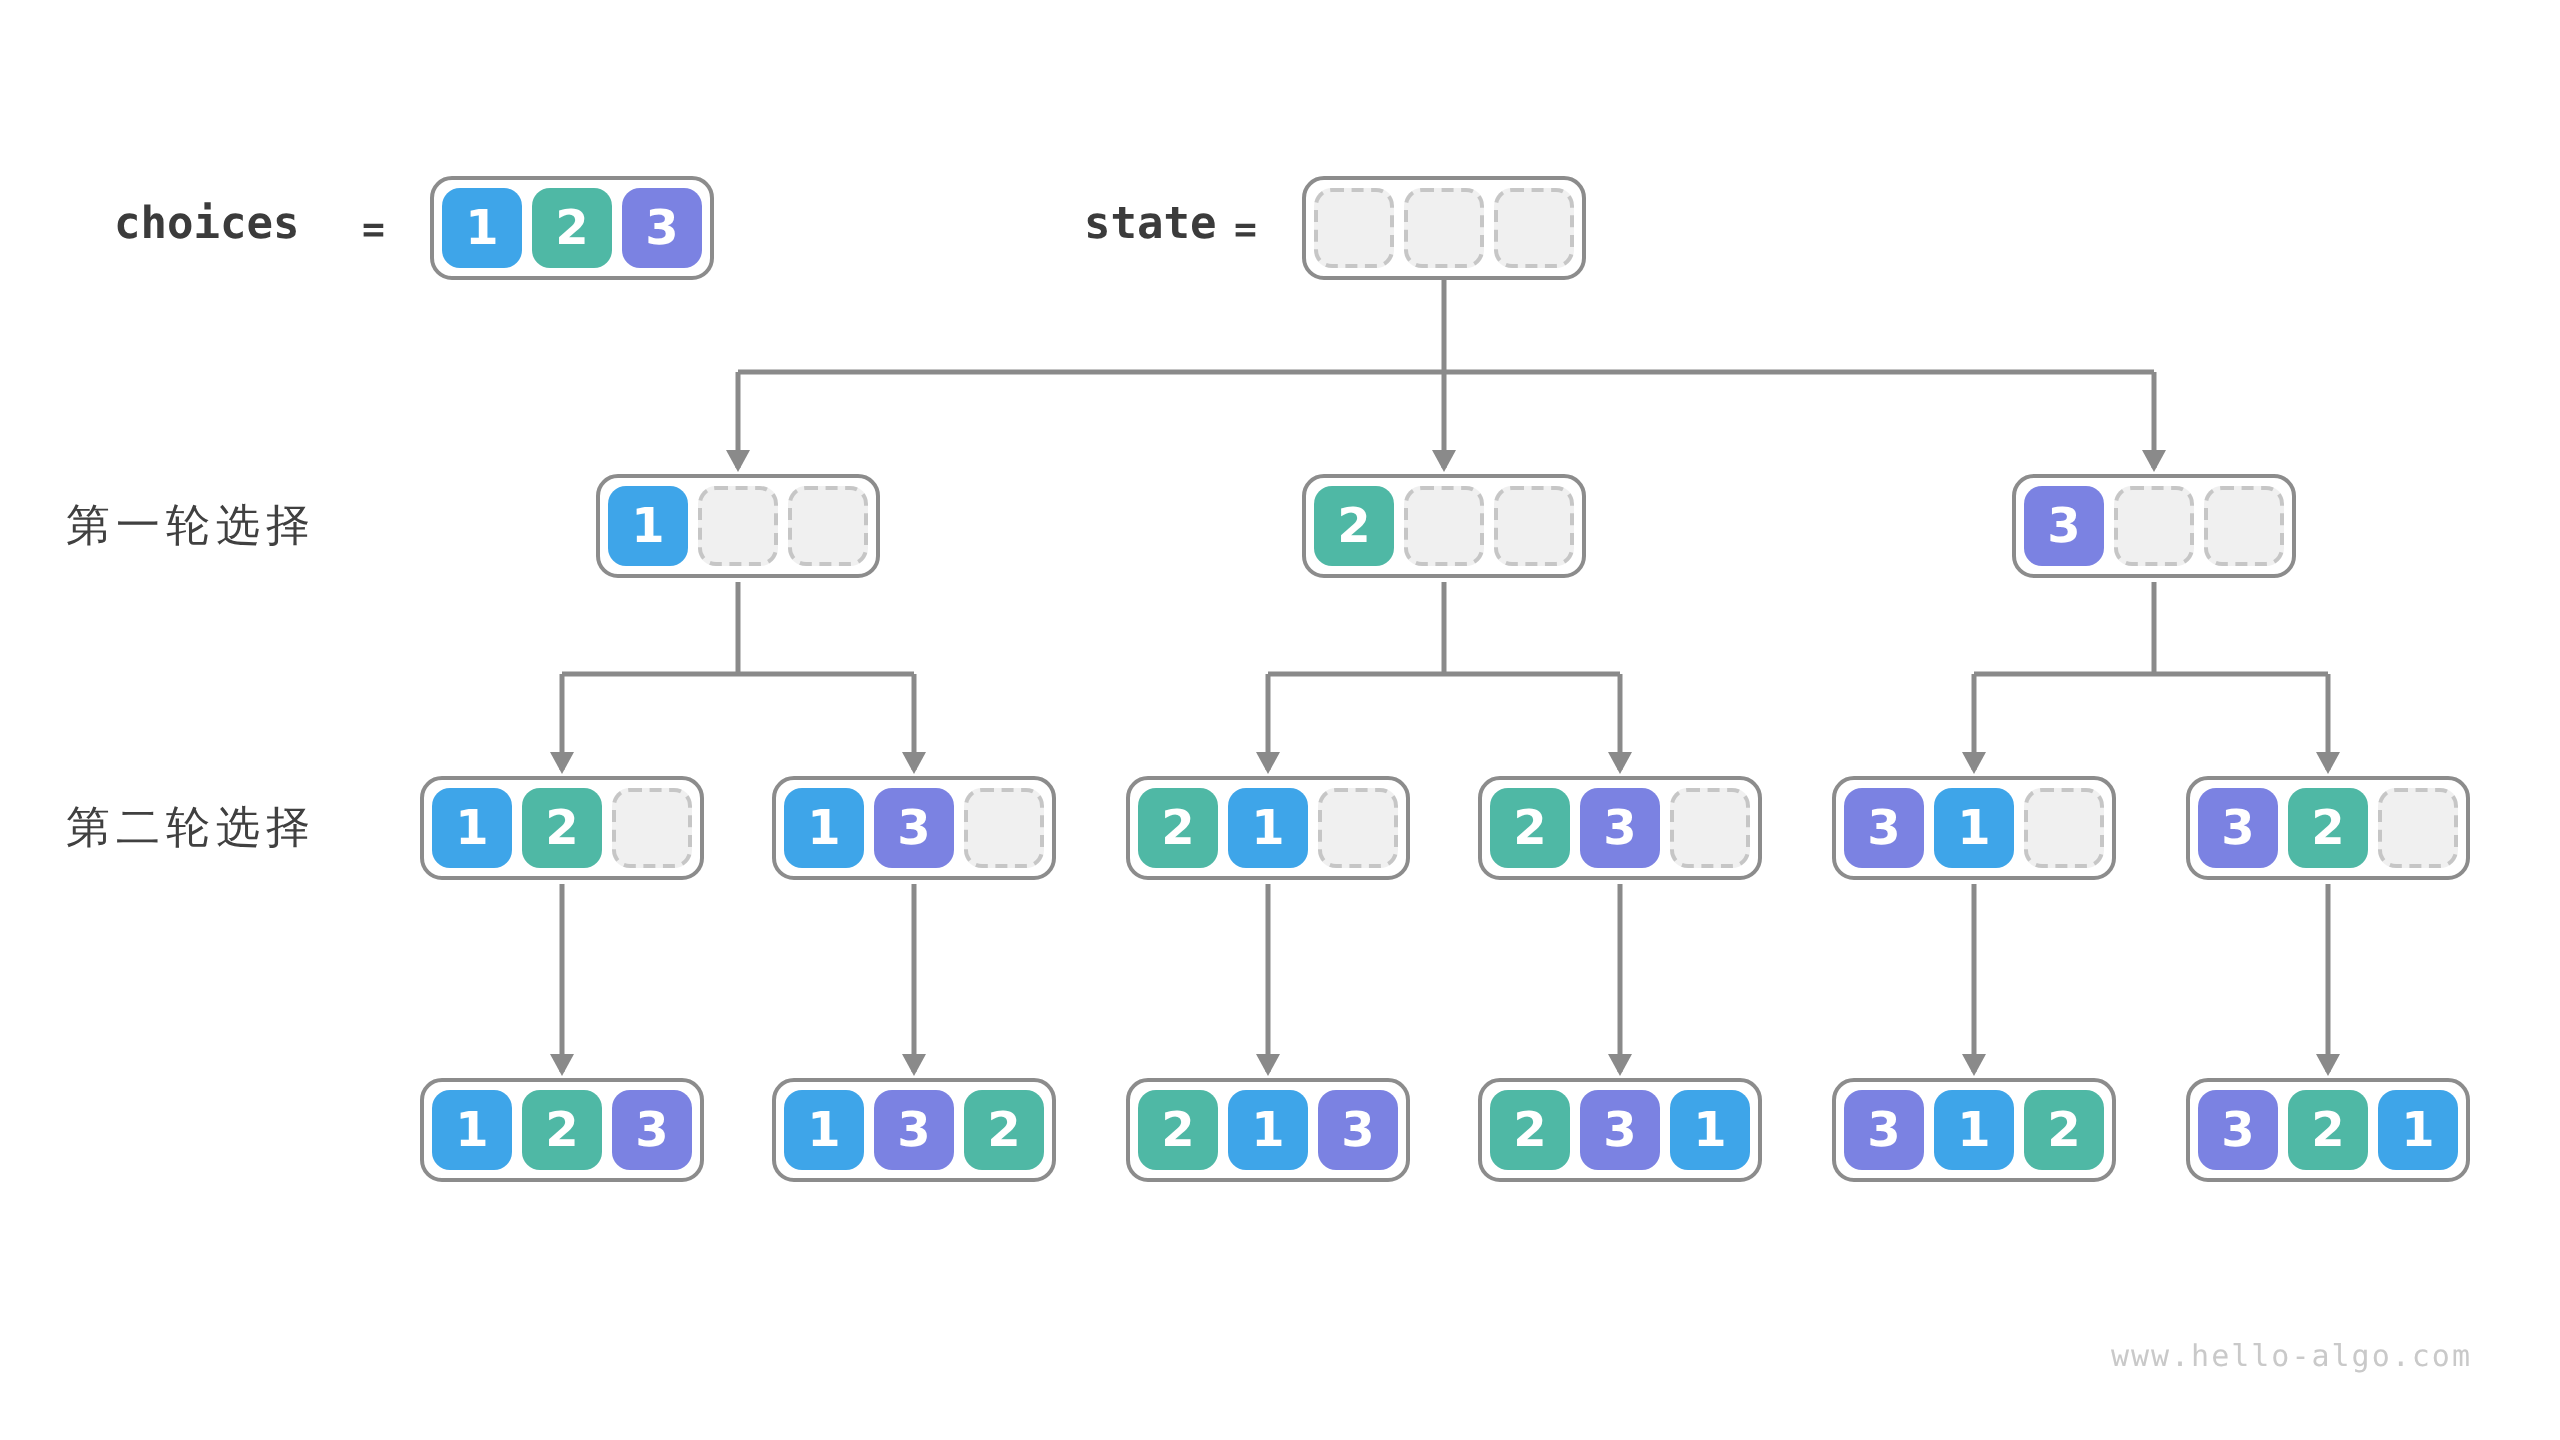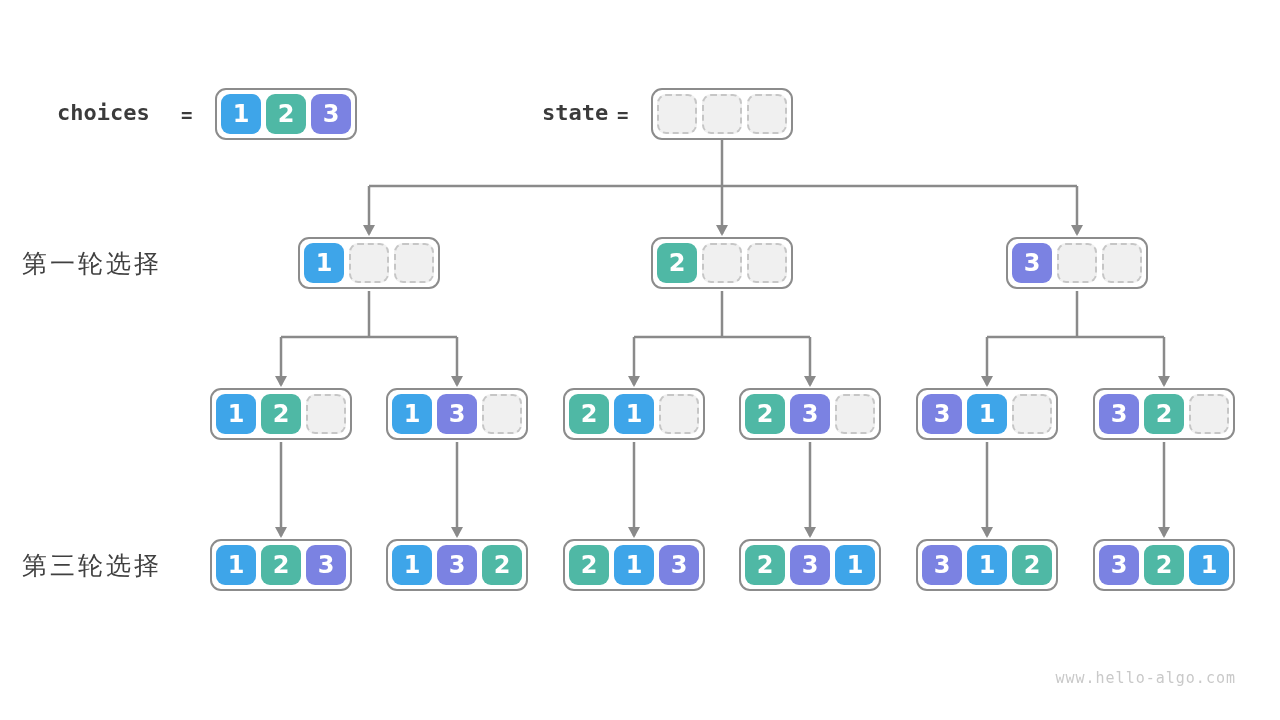--- a/index.html
+++ b/index.html
@@ -21,22 +21,22 @@
     position:absolute;
     font-family:"DejaVu Sans Mono",monospace;font-weight:bold;font-size:22px;
     color:#3B3B3B;line-height:24px;
   }
   .eq{
     position:absolute;
     font-family:"DejaVu Sans Mono",monospace;font-weight:bold;font-size:19px;
     color:#3B3B3B;line-height:24px;
   }
   .row-label{
-    position:absolute;left:22px;
-    font-size:25px;line-height:28px;color:#404040;letter-spacing:3px;
+    position:absolute;left:33px;
+    font-size:22px;line-height:28px;color:#404040;letter-spacing:3px;
     font-family:"DejaVu Sans",sans-serif;
   }
   .node{
     position:absolute;transform:translateX(-50%);
     background:#fff;border:2px solid var(--c-box-border);
     border-radius:11px;padding:4px;display:flex;gap:5px;box-sizing:border-box;
   }
   .cell{
     width:40px;height:40px;border-radius:9px;box-sizing:border-box;
     display:flex;align-items:center;justify-content:center;
@@ -97,21 +97,21 @@
 
   <span class="hdr-label" style="left:542px;top:101px">state</span>
   <span class="eq" style="left:617px;top:103px">=</span>
   <div class="node" style="left:722px;top:88px">
       <span class="cell empty"></span>
       <span class="cell empty"></span>
       <span class="cell empty"></span>
     </div>
 
   <span class="row-label" style="top:250px">第一轮选择</span>
-  <span class="row-label" style="top:552px">第三轮选择</span>
+  <span class="row-label" style="top:401px">第二轮选择</span>
 
   <div class="node" style="left:369px;top:237px">
       <span class="cell" style="background: rgb(62, 165, 233);">1</span>
       <span class="cell empty"></span>
       <span class="cell empty"></span>
     </div>
   <div class="node" style="left:722px;top:237px">
       <span class="cell" style="background: rgb(79, 184, 165);">2</span>
       <span class="cell empty"></span>
       <span class="cell empty"></span>

